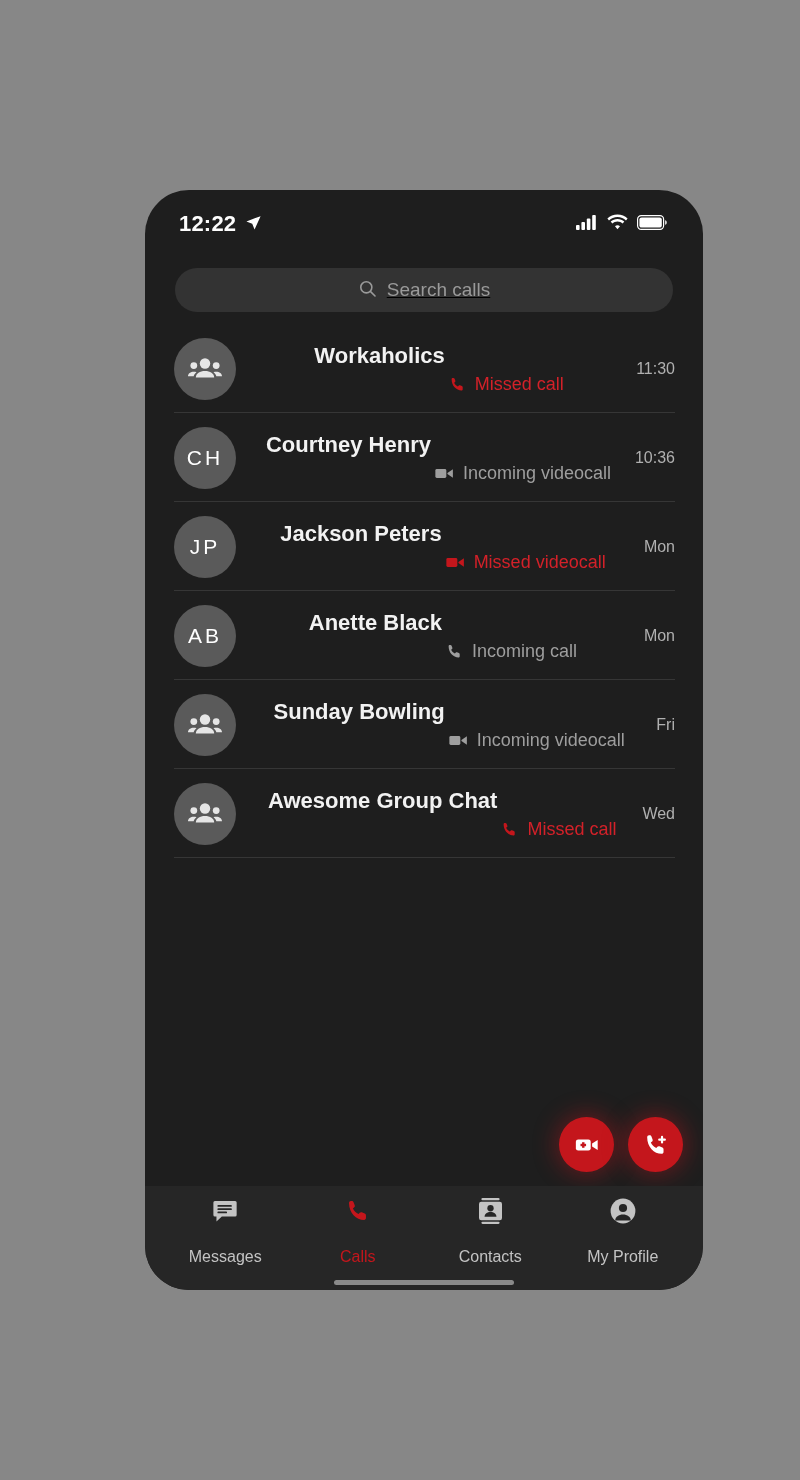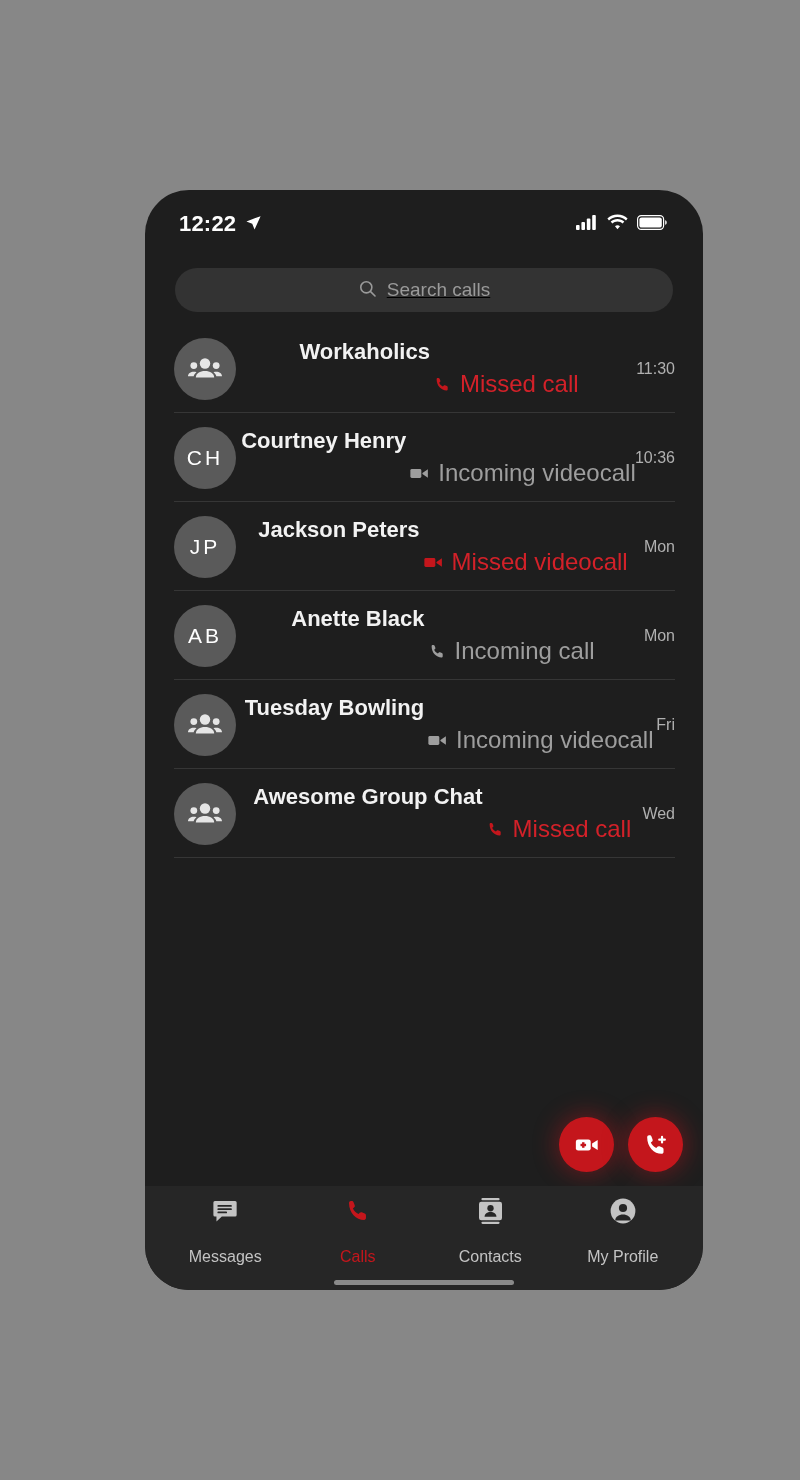--- a/index.html
+++ b/index.html
@@ -128,21 +128,21 @@
   .row-title {
     font-size: 22px;
     font-weight: bold;
     color: #f2f2f2;
     white-space: nowrap;
   }
   .row-sub {
     display: flex;
     align-items: center;
     gap: 9px;
-    font-size: 24px;
+    font-size: 18px;
     color: #9e9e9e;
     white-space: nowrap;
     margin-top: 31px;
   }
   .row-sub.missed { color: #d32129; }
   .row-sub .sub-icon { display: flex; align-items: center; }
   .row-time {
     flex: 0 0 auto;
     font-size: 16px;
     color: #b0b0b0;
@@ -342,21 +342,21 @@
               <svg width="34" height="34" viewBox="0 0 34 34">
                 <circle cx="17" cy="11.5" r="5.2" fill="#e6e6e6"></circle>
                 <path d="M7.8 25.5c0-4.1 4.1-6.6 9.2-6.6s9.2 2.5 9.2 6.6z" fill="#e6e6e6"></path>
                 <circle cx="5.8" cy="13.6" r="3.4" fill="#e6e6e6"></circle>
                 <path d="M0 24.3c0-2.9 2.6-4.6 5.8-4.6 1 0 1.9.17 2.7.47-1.6 1.2-2.6 2.7-2.8 4.13z" fill="#e6e6e6"></path>
                 <circle cx="28.2" cy="13.6" r="3.4" fill="#e6e6e6"></circle>
                 <path d="M34 24.3c0-2.9-2.6-4.6-5.8-4.6-1 0-1.9.17-2.7.47 1.6 1.2 2.6 2.7 2.8 4.13z" fill="#e6e6e6"></path>
               </svg>
             </div>
             <div class="row-texts">
-              <div class="row-title">Tuesday Bowling</div>
+              <div class="row-title">Sunday Bowling</div>
               <div class="row-sub">
                 <span class="sub-icon">
                   <svg width="19" height="15" viewBox="0 0 26 18">
                     <rect x="0.5" y="3" width="15" height="12" rx="2" fill="#9e9e9e"></rect>
                     <path d="M17 8.2 24.5 3.2v11.6L17 9.8z" fill="#9e9e9e"></path>
                   </svg>
                 </span>
                 <span>Incoming videocall</span>
               </div>
             </div>

